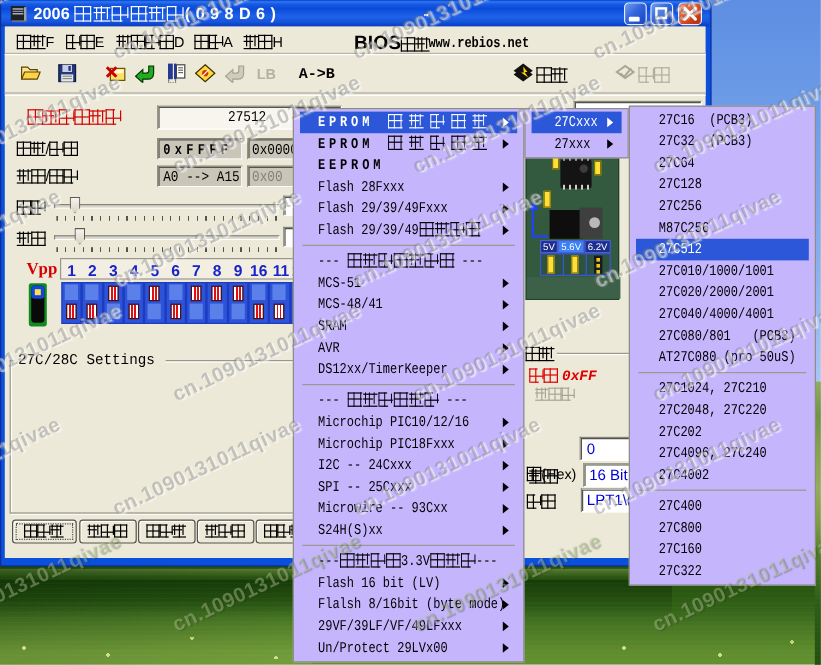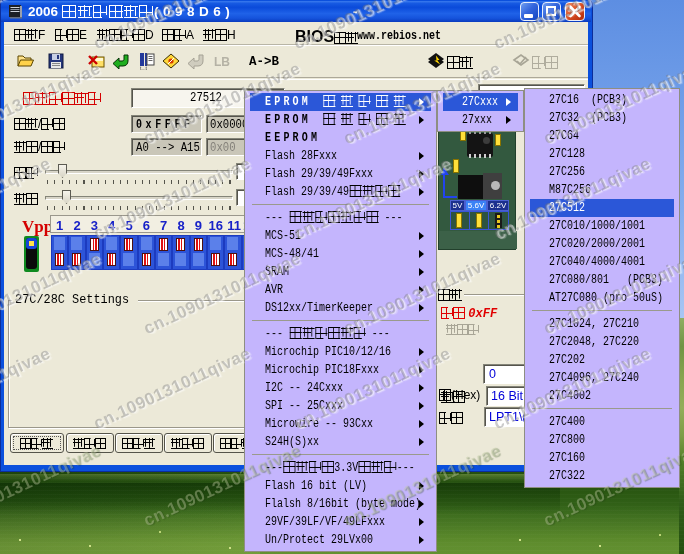--- a/index.html
+++ b/index.html
@@ -153,21 +153,21 @@
 <div class="ab" style="left:45px;top:170px;width:188px;height:4px;border:1px solid;border-color:#848478 #fff #fff #848478;background:#d8d5c8"></div>
 <div class="ab" style="left:58px;top:164px;width:9px;height:14px;background:linear-gradient(180deg,#f6f4ec,#d8d5c6);border:1px solid #5c5b52;clip-path:polygon(0 0,100% 0,100% 65%,50% 100%,0 65%)"></div>
 <div class="ab" style="left:47px;top:180px;width:184px;height:4px;background-image:repeating-linear-gradient(90deg,#55544c 0 1px,transparent 1px 7.3px)"></div>
 <div class="ab sunk" style="left:236px;top:163px;width:16px;height:17px;background:#fff"></div>
 <div class="ab" style="left:14px;top:192px;white-space:pre;font-size:12px"><i class="z v2"></i><i class="z"></i></div>
 <div class="ab" style="left:45px;top:196px;width:188px;height:4px;border:1px solid;border-color:#848478 #fff #fff #848478;background:#d8d5c8"></div>
 <div class="ab" style="left:62px;top:190px;width:9px;height:14px;background:linear-gradient(180deg,#f6f4ec,#d8d5c6);border:1px solid #5c5b52;clip-path:polygon(0 0,100% 0,100% 65%,50% 100%,0 65%)"></div>
 <div class="ab" style="left:47px;top:206px;width:184px;height:4px;background-image:repeating-linear-gradient(90deg,#55544c 0 1px,transparent 1px 7.3px)"></div>
 <div class="ab sunk" style="left:236px;top:189px;width:16px;height:17px;background:#fff"></div>
 
-<div class="ab" style="left:22px;top:217px;color:#d40000;font-weight:bold;font-size:17px;font-family:'Liberation Serif',serif">Vpp</div>
+<div class="ab" style="left:22px;top:217px;color:#d40000;font-weight:bold;font-size:14px;font-family:'Liberation Serif',serif">Vpp</div>
 <div class="ab" style="left:50px;top:215px;width:212px;height:18px;border:1px solid #9a978c;background:#f2efe2"></div>
 <div class="ab" id="nums" style="left:0;top:218px;width:260px;color:#1822c8;font-weight:bold;font-size:13px">
     <span style="position:absolute;left:51.7px;top:0;width:16px;text-align:center">1</span>
     <span style="position:absolute;left:69.03px;top:0;width:16px;text-align:center">2</span>
     <span style="position:absolute;left:86.36px;top:0;width:16px;text-align:center">3</span>
     <span style="position:absolute;left:103.69px;top:0;width:16px;text-align:center">4</span>
     <span style="position:absolute;left:121.01999999999998px;top:0;width:16px;text-align:center">5</span>
     <span style="position:absolute;left:138.35px;top:0;width:16px;text-align:center">6</span>
     <span style="position:absolute;left:155.68px;top:0;width:16px;text-align:center">7</span>
     <span style="position:absolute;left:173.01px;top:0;width:16px;text-align:center">8</span>

